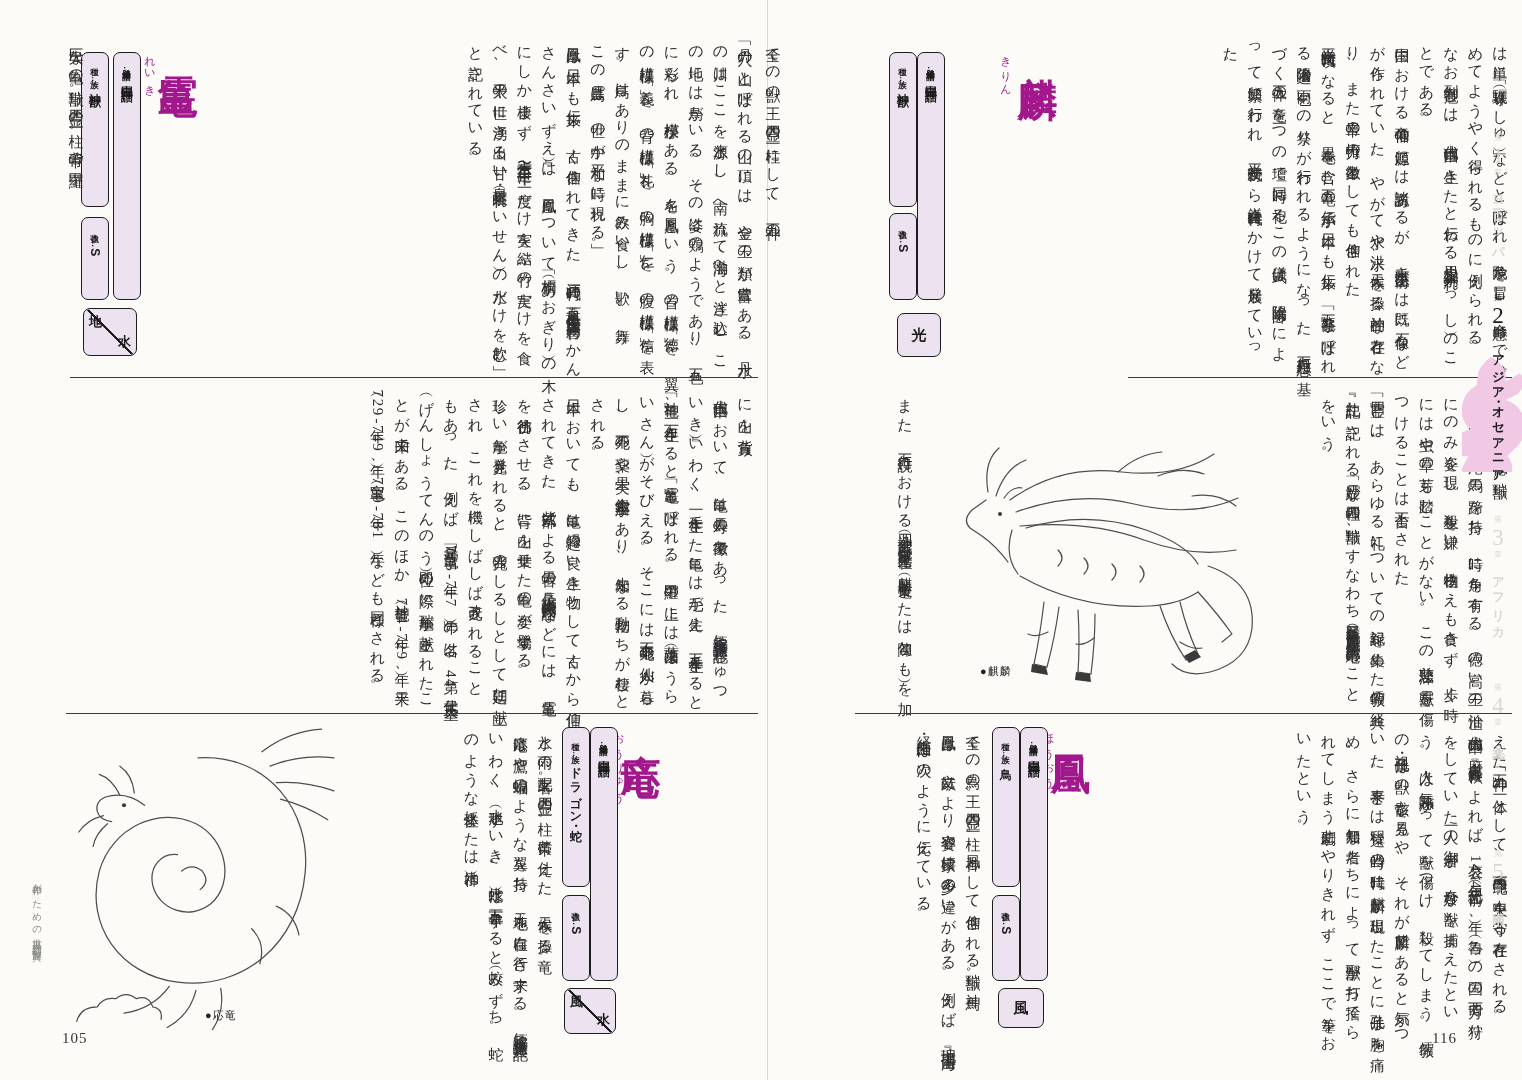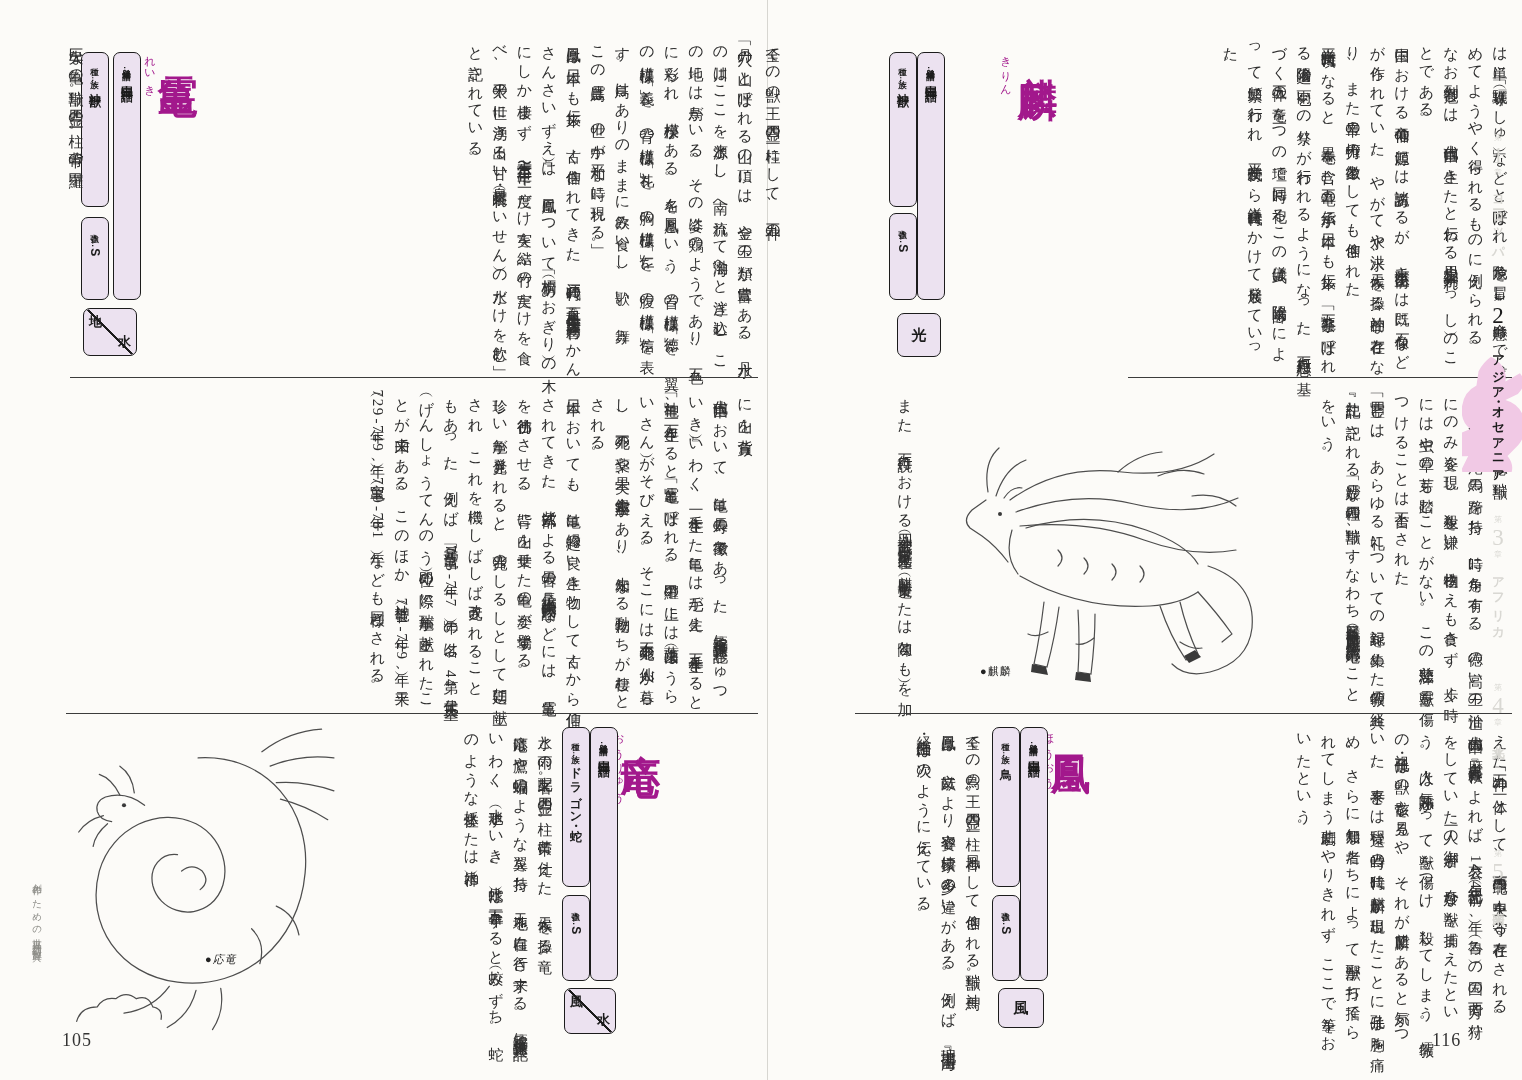--- a/index.html
+++ b/index.html
@@ -20,21 +20,21 @@
   .ibox .lbl{font-size:8.5px;font-weight:bold;letter-spacing:1px;color:#1c1c1c;}
   .ibox .val{font-size:12px;font-weight:bold;letter-spacing:1.5px;color:#1c1c1c;}
   .ebadge{border:1.5px solid #1c1c1c;border-radius:7px;background:#ece2f0;
           font-family:"Liberation Sans","DejaVu Sans",sans-serif;font-weight:bold;color:#1c1c1c;}
   .ebadge.single{display:flex;align-items:center;justify-content:center;font-size:15px;}
   .ebadge .diag{position:absolute;left:0;top:0;right:0;bottom:0;border-radius:7px;
         background:linear-gradient(45deg,transparent calc(50% - 0.8px),#1c1c1c calc(50% - 0.8px),#1c1c1c calc(50% + 0.8px),transparent calc(50% + 0.8px));}
   .ebadge .e1{position:absolute;left:5px;top:4px;font-size:13px;}
   .ebadge .e2{position:absolute;right:5px;bottom:4px;font-size:13px;}
   .caption{font-family:"Liberation Sans","DejaVu Sans",sans-serif;font-size:11px;color:#222;letter-spacing:1px;}
-  .pagenum{font-size:18px;color:#333;letter-spacing:1px;}
+  .pagenum{font-size:15px;color:#333;letter-spacing:1px;}
   .edge-title{font-size:9.5px;color:#8b8b86;letter-spacing:2px;}
   
   .tab{display:flex;flex-direction:column;align-items:center;width:44px;}
   .tab .t-sm{font-size:8px;line-height:1;}
   .tab .t-num{font-size:23px;line-height:1;margin:2px 0;}
   .tab .t-name{writing-mode:vertical-rl;font-family:"Liberation Sans","DejaVu Sans",sans-serif;
                font-size:12.5px;font-weight:bold;letter-spacing:2px;margin-top:9px;}
   .tab.inactive{color:#d9d8d3;}
   .tab.active{color:#1b1b1b;}
   svg{display:block;}
@@ -214,21 +214,21 @@
         <path d="M120,288 q-16,22 -44,26 M146,292 q-6,24 -28,36 M170,290 q4,22 -8,40"></path>
         <path d="M132,176 q10,-8 20,0 q8,10 -2,18"></path>
         <path d="M200,232 q14,14 8,34 M224,210 q18,8 22,28"></path>
         <path d="M30,322 q4,-14 20,-14 q6,-10 18,-8 q10,-8 20,0 q12,-4 16,8 q10,2 8,12"></path>
       </g>
       <g fill="#3a3a3a" stroke="none">
           <circle cx="76" cy="112" r="2"></circle>
         </g>
     </svg>
   </div>
-  <div class="abs caption" style="left:205px;top:952px;font-style:italic;">●応竜</div>
+  <div class="abs caption" style="left:205px;top:1008px;">●応竜</div>
 
   <div class="abs pagenum" style="left:62px;top:1030px;">105</div>
 
   <div class="abs vt edge-title" style="left:30px;top:876px;">創作のための世界神話幻獣辞典</div>
 
   <div class="abs" style="left:1462px;top:352px;">
     <svg width="60" height="120" viewBox="0 0 58 115">
       <path fill="#f1c9e5" d="M28,4 q16,8 14,24 l14,-8 q8,10 -2,20 l-12,6 q14,4 18,18 q4,14 -6,26 l-10,10 q8,10 2,20 q-10,6 -18,-2 q-6,10 -18,8 q-10,-2 -10,-14 l6,-12 q-12,2 -16,-8 q-2,-10 8,-14 l10,-4 q-10,-8 -8,-22 q2,-14 14,-20 l2,-14 q4,-8 12,-14 z"></path>
     </svg>
   </div>

